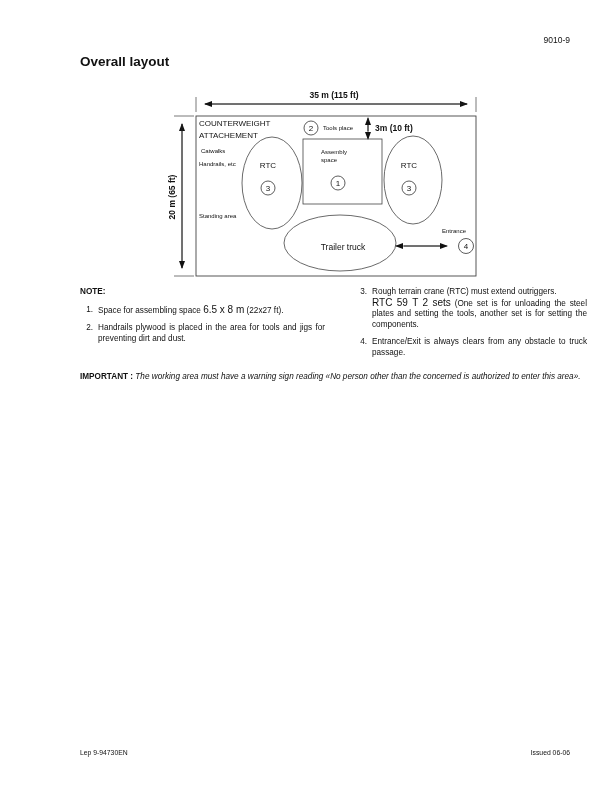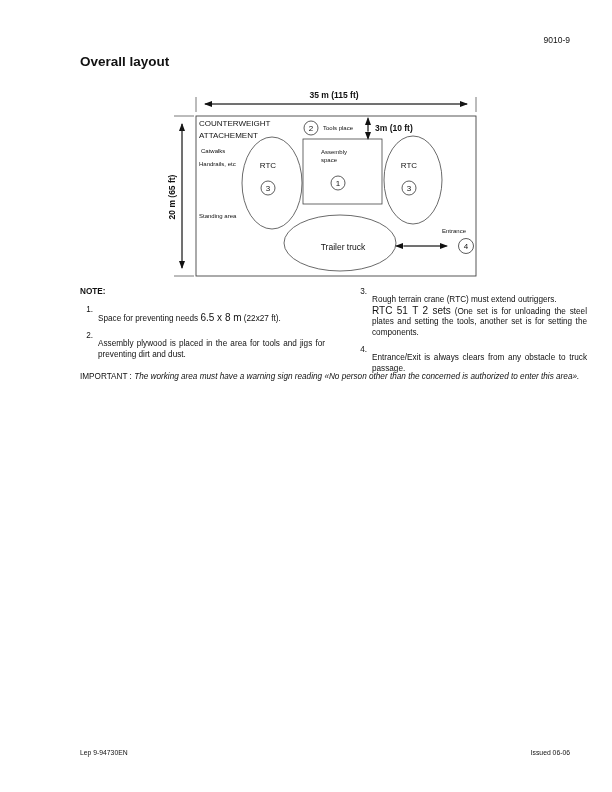--- a/index.html
+++ b/index.html
@@ -8,26 +8,26 @@
   .abs { position: absolute; padding-left: 9px; }
   .page-num { top: 35px; right: 42px; font-size: 8.5px; }
   .title { top: 54px; left: 71px; font-size: 13.5px; font-weight: bold; }
   svg.diagram { position: absolute; left: 0; top: 0; }
   svg text { font-family: "Liberation Sans", sans-serif; fill: #111; }
   .notes-left { left: 71px; top: 287px; width: 245px; font-size: 8.2px; line-height: 10.5px; }
   .notes-right { left: 346px; top: 287px; width: 232px; font-size: 8.2px; line-height: 10.5px; text-align: justify; }
   .note-head { font-weight: bold; margin-bottom: 7px; }
   .note-item { display: flex; margin-bottom: 7px; }
   .note-num { width: 12px; flex: none; text-align: right; padding-right: 5px; }
-  .note-text { flex: 1; margin-top: 8px; }
+  .note-text { flex: 1; }
   .big { font-size: 10px; }
   .notes-left .note-item { padding-left: 1px; }
   .notes-left .note-text { text-align: justify; }
   .important { left: 71px; top: 371px; width: 508px; font-size: 8.2px; line-height: 11px; }
-  .important b { font-weight: normal; }
+  .important b { font-weight: bold; }
   .important i { }
   .footer-left { left: 71px; top: 749px; font-size: 6.8px; }
   .footer-right { right: 42px; top: 749px; font-size: 6.8px; }
 </style>
 </head>
 <body>
 
 <div class="abs page-num">9010-9</div>
 <div class="abs title">Overall layout</div>
 
@@ -107,32 +107,32 @@
     <text x="454" y="233" font-size="6" text-anchor="middle">Entrance</text>
     <circle cx="466" cy="246" r="7.5" fill="none" stroke="#333" stroke-width="0.8"></circle>
     <text x="466" y="249" font-size="8" text-anchor="middle">4</text>
   </g>
 </svg>
 
 <div class="abs notes-left">
   <div class="note-head">NOTE:</div>
   <div class="note-item">
     <span class="note-num">1.</span>
-    <span class="note-text"><span>Space for preventing needs </span><span class="big">6.5 x 8 m</span><span> (22x27 ft).</span></span>
+    <span class="note-text"><span>Space for assembling space </span><span class="big">6.5 x 8 m</span><span> (22x27 ft).</span></span>
   </div>
   <div class="note-item">
     <span class="note-num">2.</span>
-    <span class="note-text">Assembly plywood is placed in the area for tools and jigs for preventing dirt and dust.</span>
+    <span class="note-text">Handrails plywood is placed in the area for tools and jigs for preventing dirt and dust.</span>
   </div>
 </div>
 
 <div class="abs notes-right">
   <div class="note-item">
     <span class="note-num">3.</span>
-    <span class="note-text"><span>Rough terrain crane (RTC) must extend outriggers.</span><br><span class="big">RTC 51 T 2 sets</span><span> (One set is for unloading the steel plates and setting the tools, another set is for setting the components.</span></span>
+    <span class="note-text"><span>Rough terrain crane (RTC) must extend outriggers.</span><br><span class="big">RTC 59 T 2 sets</span><span> (One set is for unloading the steel plates and setting the tools, another set is for setting the components.</span></span>
   </div>
   <div class="note-item">
     <span class="note-num">4.</span>
     <span class="note-text">Entrance/Exit is always clears from any obstacle to truck passage.</span>
   </div>
 </div>
 
 <div class="abs important">
   <b>IMPORTANT : </b><i>The working area must have a warning sign reading «No person other than the concerned is authorized to enter this area».</i>
 </div>

